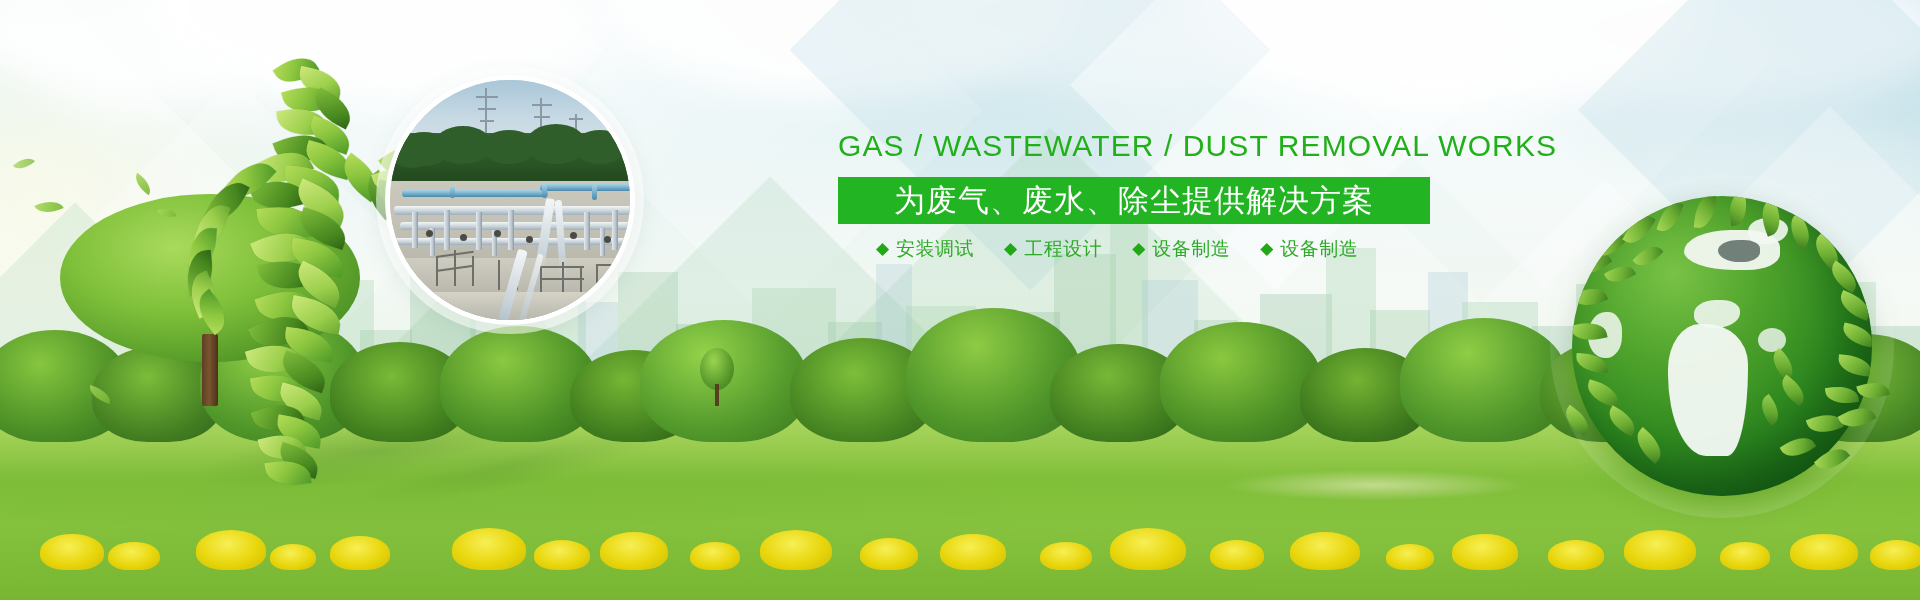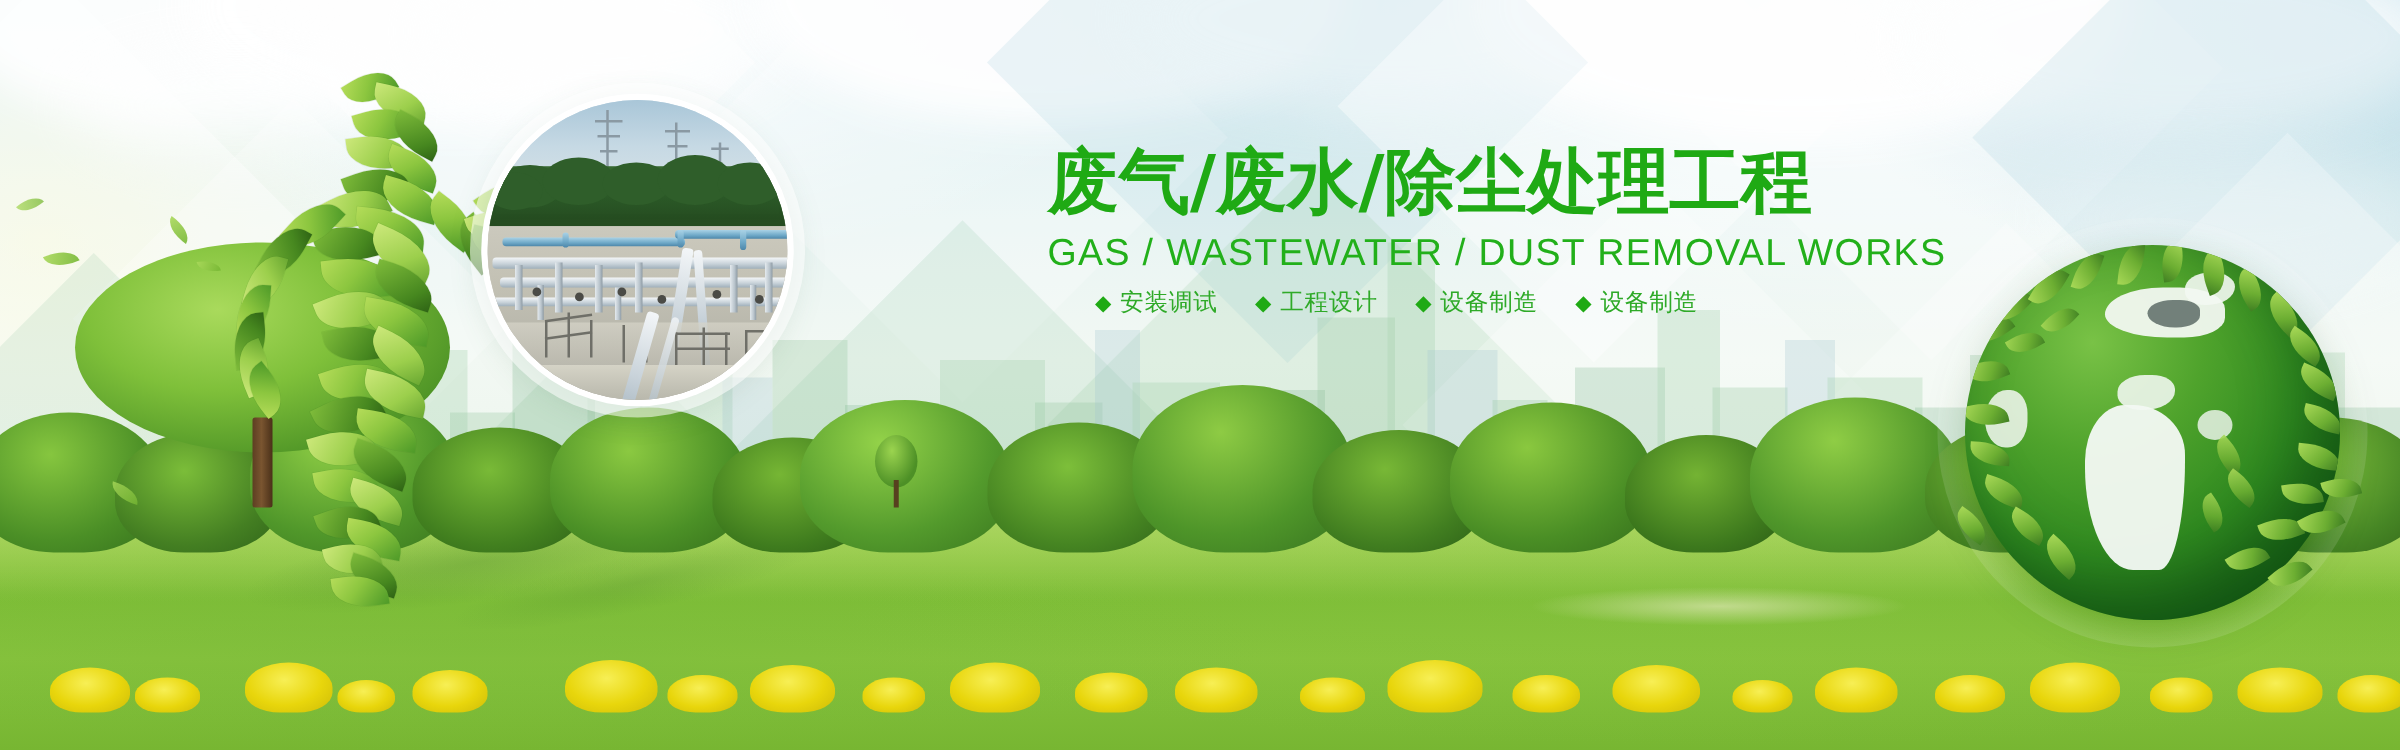--- a/index.html
+++ b/index.html
@@ -507,24 +507,26 @@
       <div class="ph-rail" style="left:224px; top:182px; width:2px; height:30px;"></div>
       <div class="ph-rail" style="left:206px; top:184px; width:34px; height:2px;"></div>
 
       <div class="ph-pipe" style="left:128px; top:170px; width:10px; height:96px; transform:rotate(16deg); transform-origin:top;"></div>
       <div class="ph-pipe" style="left:148px; top:174px; width:6px; height:92px; transform:rotate(16deg); transform-origin:top; opacity:.8;"></div>
     </div>
   </div>
 
   <div class="copy">
 
-    <div class="headline">废气/废水/除尘处理工程</div>
 
     <div class="subline">GAS / WASTEWATER / DUST REMOVAL WORKS</div>
 
+    <div class="greenbar">
+      <span>为废气、废水、除尘提供解决方案</span>
+    </div>
 
     <div class="features">
 
       <div class="feat">
         <span class="dia">◆</span>
         <span class="ftxt">安装调试</span>
       </div>
 
       <div class="feat">
         <span class="dia">◆</span>

